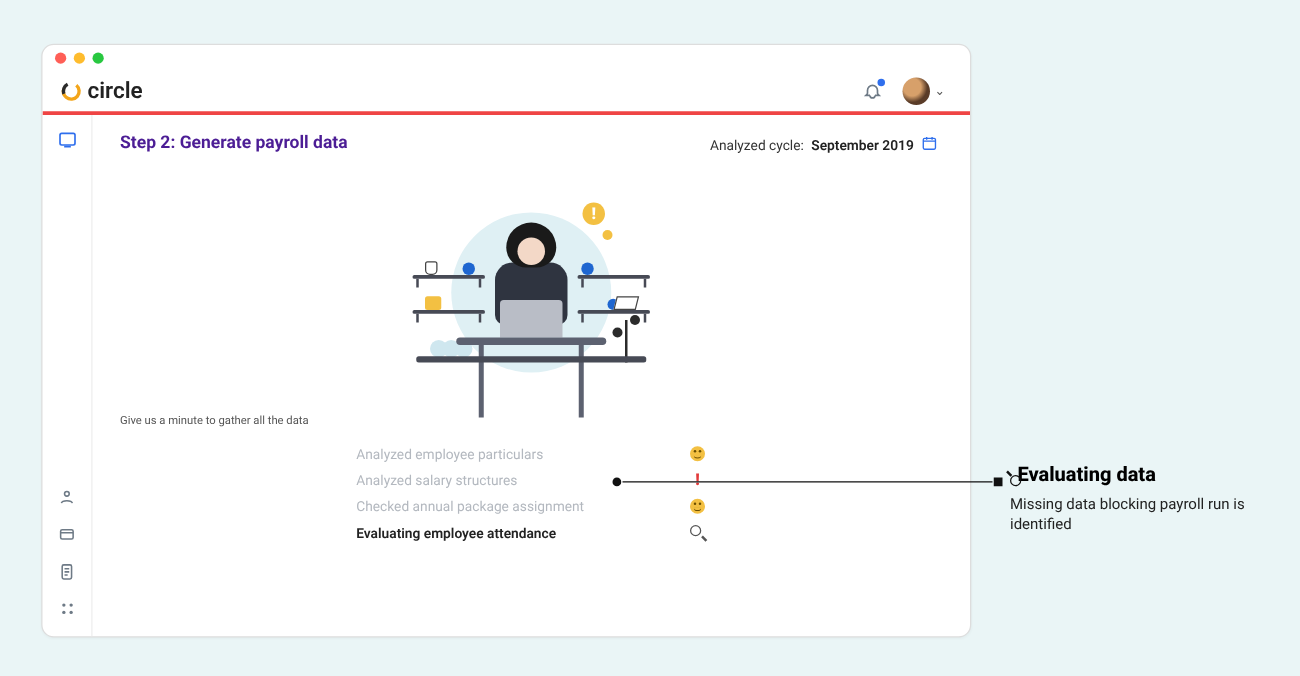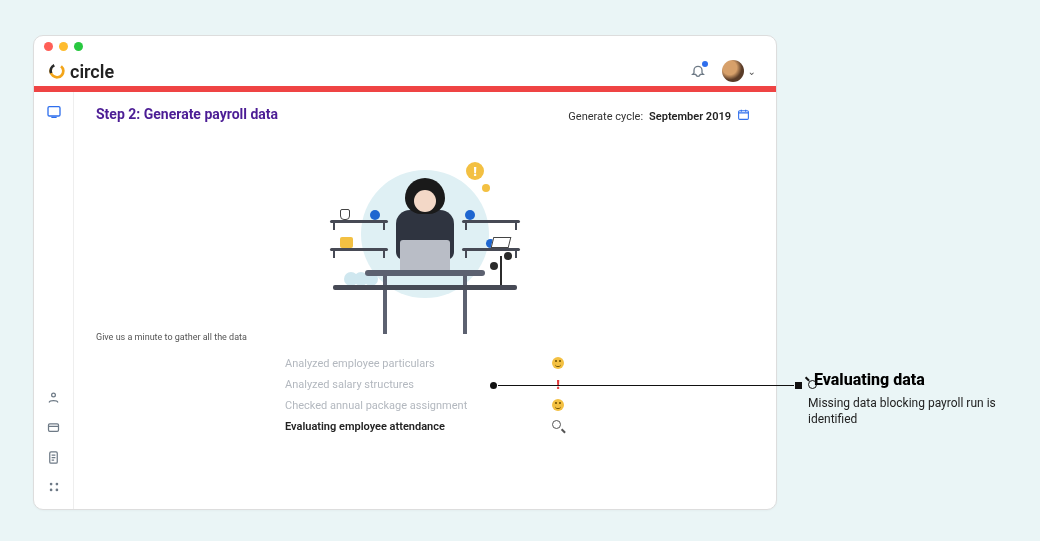--- a/index.html
+++ b/index.html
@@ -32,21 +32,21 @@
   .tl-dot { width: 9px; height: 9px; border-radius: 50%; }
   .tl-red { background:#ff5f57; }
   .tl-yel { background:#febc2e; }
   .tl-grn { background:#28c840; }
 
   .topbar {
     height: 36px;
     display: flex;
     align-items: center;
     padding: 0 20px 0 14px;
-    border-bottom: 6px solid #ef4444;
+    border-bottom: 3px solid #ef4444;
     text-align: center;
   }
   .brand { display:flex; align-items:center; gap:4px; font-weight:600; font-size:18px; color:#222; }
   .brand-logo { width:18px; height:18px; position:relative; }
   .brand-logo svg { display:block; }
   .topbar-spacer { flex:1; }
   .bell { position: relative; width:16px; height:16px; }
   .bell-dot { position:absolute; top:-2px; right:-2px; width:6px; height:6px; background:#2f6fed; border-radius:50%; }
   .user-chip { display:flex; align-items:center; gap:4px; margin-left:16px; }
   .avatar { width:22px; height:22px; border-radius:50%; background: radial-gradient(circle at 35% 35%, #d7a06a 0 35%, #5a3c28 60%); }
@@ -203,21 +203,21 @@
             </svg>
         </div>
       </div>
     </div>
 
     <div class="main">
       <div class="step-header">
         <span class="step-title">Step 2: Generate payroll data</span>
       </div>
       <div class="cycle">
-        <span class="cycle-label">Generate cycle:</span>
+        <span class="cycle-label">Analyzed cycle:</span>
         <span class="cycle-val">September 2019</span>
         <span class="cal-ico">
           <svg viewBox="0 0 24 24" width="13" height="13" fill="none" stroke="currentColor" stroke-width="2">
               <rect x="3" y="5" width="18" height="16" rx="2"></rect>
               <path d="M3 9h18M8 3v4M16 3v4"></path>
             </svg>
         </span>
       </div>
 
       <div class="illus-wrap">

